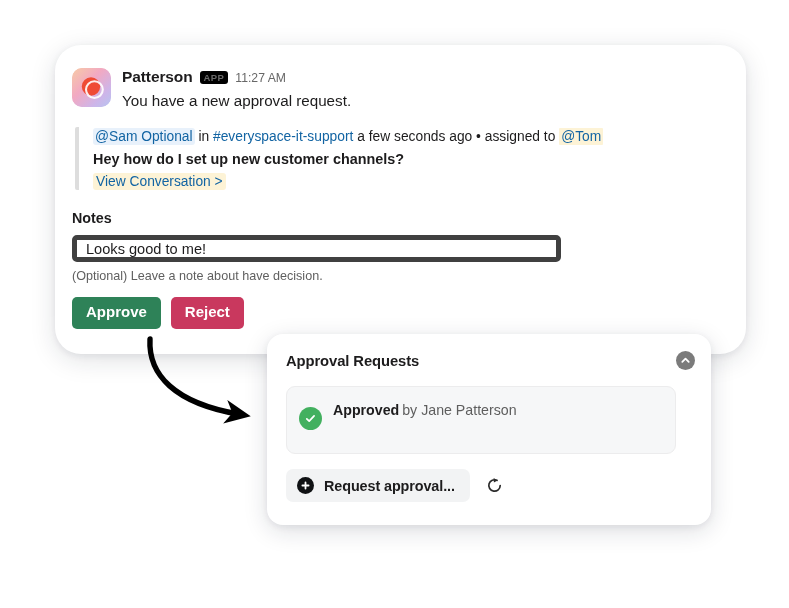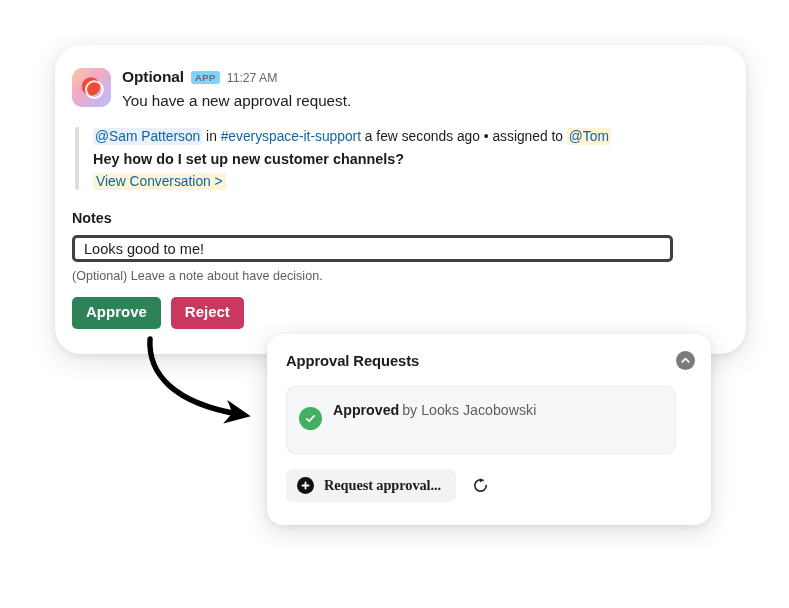--- a/index.html
+++ b/index.html
@@ -69,21 +69,21 @@
   .app-name {
     font-size: 15.5px;
     font-weight: bold;
     color: #1d1c1d;
     letter-spacing: -0.1px;
   }
   .app-badge {
     font-size: 9.5px;
     font-weight: bold;
     color: #6a6a6a;
-    background: #7dd3fc;
+    background: #000000;
     border-radius: 3px;
     padding: 2px 4px 1px 4px;
     letter-spacing: 0.4px;
     position: relative;
     top: -1px;
   }
   .timestamp {
     font-size: 12.2px;
     color: #676767;
   }
@@ -142,23 +142,23 @@
 
   
   .notes-label {
     margin-top: 20px;
     font-size: 14.3px;
     font-weight: bold;
     color: #1d1c1d;
   }
   .notes-input {
     margin-top: 9px;
-    width: 601px;
+    width: 489px;
     height: 27px;
-    border: 3px solid #404040;
+    border: 5px solid #404040;
     border-radius: 5px;
     background: #ffffff;
     font-family: "Liberation Sans", sans-serif;
     font-size: 14.6px;
     color: #1d1c1d;
     padding: 0 9px;
     outline: none;
   }
   .notes-input::placeholder { color: #9a9a9a; }
   .notes-help {
@@ -291,21 +291,21 @@
   }
   .request-btn {
     display: flex;
     align-items: center;
     gap: 10px;
     background: #f2f3f4;
     border: none;
     border-radius: 7px;
     padding: 8px 15px 8px 11px;
     cursor: pointer;
-    font-family: Liberation Serif, serif;
+    font-family: Liberation Sans, sans-serif;
   }
   .plus-circle {
     width: 17px; height: 17px;
     border-radius: 50%;
     background: #101214;
     display: flex; align-items: center; justify-content: center;
     flex: 0 0 17px;
   }
   .request-btn-label {
     font-size: 14.4px;
@@ -340,31 +340,31 @@
               </linearGradient>
             </defs>
             <rect x="0" y="0" width="39" height="39" rx="10" fill="url(#avgrad)"></rect>
             <circle cx="19" cy="18.5" r="9.2" fill="#ef4b35"></circle>
             <circle cx="22.4" cy="21.6" r="8.4" fill="none" stroke="#ffffff" stroke-width="2.1" opacity="0.9"></circle>
           </svg>
         </div>
 
         <div class="msg-body">
           <div class="name-line">
-            <span class="app-name">Optional</span>
+            <span class="app-name">Patterson</span>
             <span class="app-badge">APP</span>
             <span class="timestamp">11:27 AM</span>
           </div>
           <div class="msg-text">You have a new approval request.</div>
         </div>
       </div>
 
       
       <div class="quote-block">
-        <div class="quote-meta"><span class="mention-blue">@Sam Patterson</span><span> in </span><span class="channel-link">#everyspace-it-support</span><span> a few seconds ago </span><span>• </span><span>assigned to </span><span class="mention-yellow">@Tom</span></div>
+        <div class="quote-meta"><span class="mention-blue">@Sam Optional</span><span> in </span><span class="channel-link">#everyspace-it-support</span><span> a few seconds ago </span><span>• </span><span>assigned to </span><span class="mention-yellow">@Tom</span></div>
         <div class="quote-subject">Hey how do I set up new customer channels?</div>
         <div class="view-convo">View Conversation &gt;</div>
       </div>
 
       
       <div class="notes-label">Notes</div>
       <input class="notes-input" type="text" value="Looks good to me!" style="">
       <div class="notes-help">(Optional) Leave a note about have decision.</div>
 
       
@@ -397,21 +397,21 @@
     </div>
 
     <div class="approved-card">
       <div class="approved-inner">
         <span class="check-circle">
           <svg width="13" height="13" viewBox="0 0 13 13" aria-hidden="true">
             <path d="M2.8,6.8 L5.2,9.2 L10.1,3.9" stroke="#ffffff" stroke-width="1.7" fill="none" stroke-linecap="round" stroke-linejoin="round"></path>
           </svg>
         </span>
         <div class="approved-lines">
-          <div class="approved-status-line"><b>Approved</b><span>by Looks Jacobowski</span></div>
+          <div class="approved-status-line"><b>Approved</b><span>by Jane Patterson</span></div>
         </div>
       </div>
     </div>
 
     <div class="panel-footer">
       <button class="request-btn">
         <span class="plus-circle">
           <svg width="11" height="11" viewBox="0 0 11 11" aria-hidden="true">
             <path d="M5.5,2.4 L5.5,8.6 M2.4,5.5 L8.6,5.5" stroke="#ffffff" stroke-width="1.8" stroke-linecap="round"></path>
           </svg>

